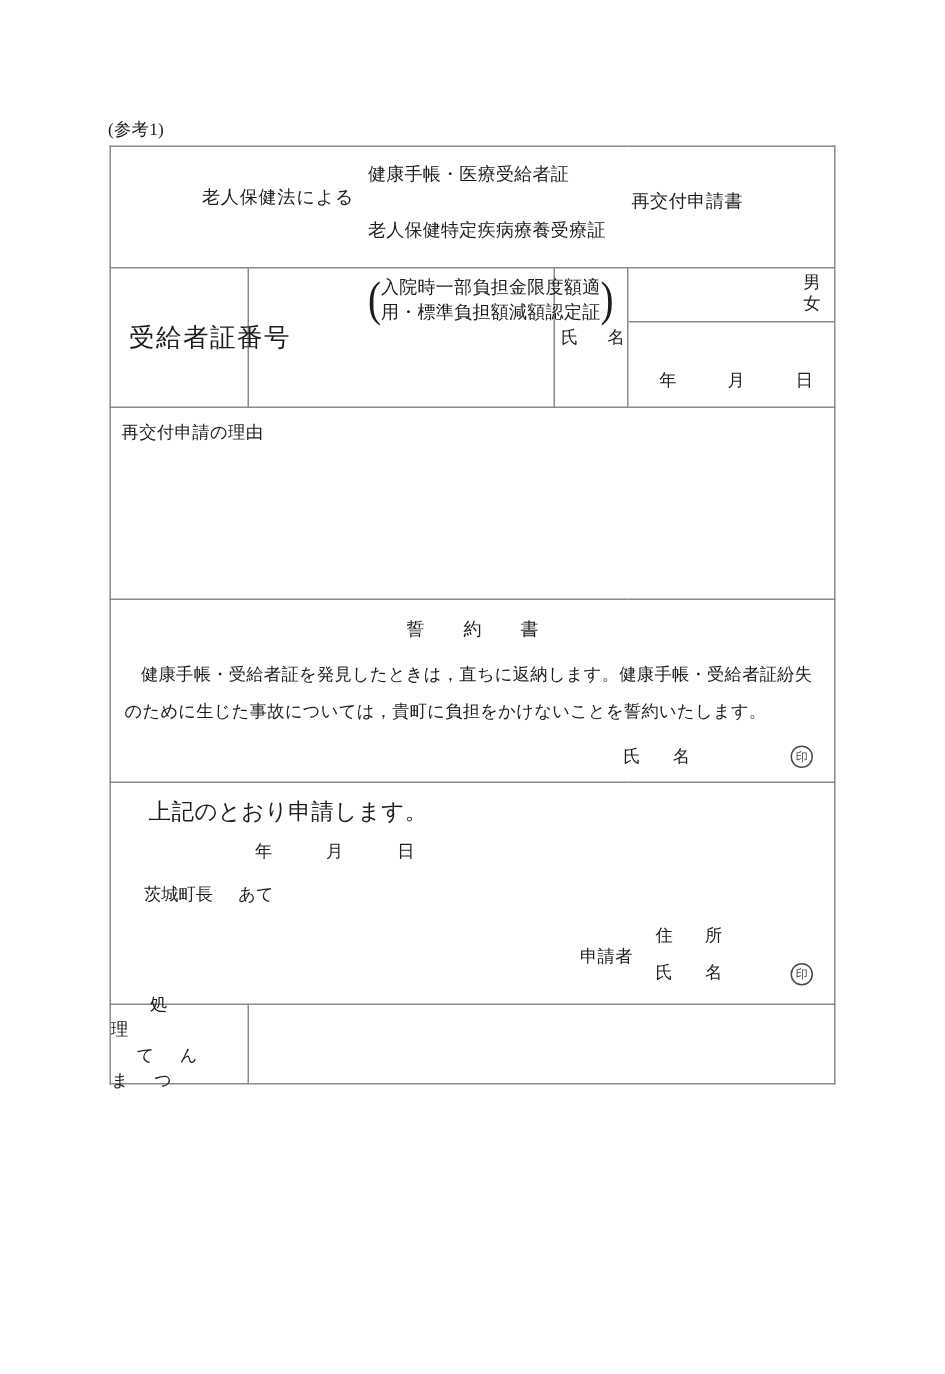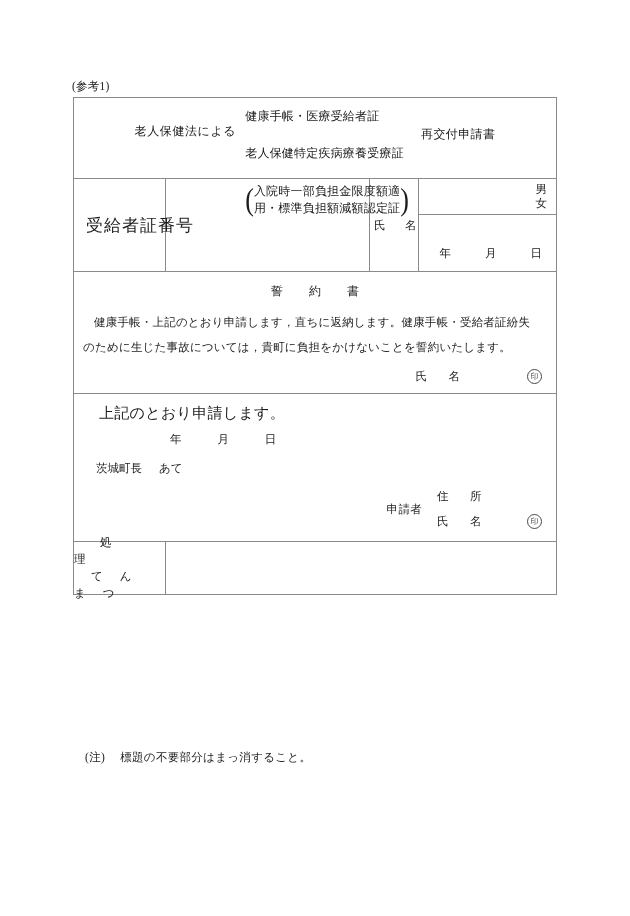--- a/index.html
+++ b/index.html
@@ -404,26 +404,31 @@
           <div class="date-cell">
             <div class="date-row">
               <span class="date-y">年</span>
               <span class="date-m">月</span>
               <span class="date-d">日</span>
             </div>
           </div>
         </td>
       </tr>
 
+      <tr>
+        <td class="reason-cell" colspan="4">
+          <div class="reason-label">再交付申請の理由</div>
+        </td>
+      </tr>
 
       <tr>
         <td class="pledge-cell" colspan="4">
           <div class="pledge-title">誓約書</div>
           <div class="pledge-body">
-            <p class="indent">健康手帳・上記のとおり申請します，直ちに返納します。健康手帳・受給者証紛失</p>
+            <p class="indent">健康手帳・受給者証を発見したときは，直ちに返納します。健康手帳・受給者証紛失</p>
             <p>のために生じた事故については，貴町に負担をかけないことを誓約いたします。</p>
           </div>
           <div class="pledge-sign">
             <span class="sign-name">氏　名</span>
             <span class="seal">印</span>
           </div>
         </td>
       </tr>
 
       <tr>
@@ -460,18 +465,14 @@
             <span class="l1">処理</span>
             <span class="l2">てんまつ</span>
           </div>
         </td>
         <td class="proc-blank" colspan="3"></td>
       </tr>
 
     </tbody>
   </table>
 
-  <div class="note">
-    <span class="note-mark">(注)</span>
-    <span>標題の不要部分はまっ消すること。</span>
-  </div>
 
 </div>
 
 </body></html>

